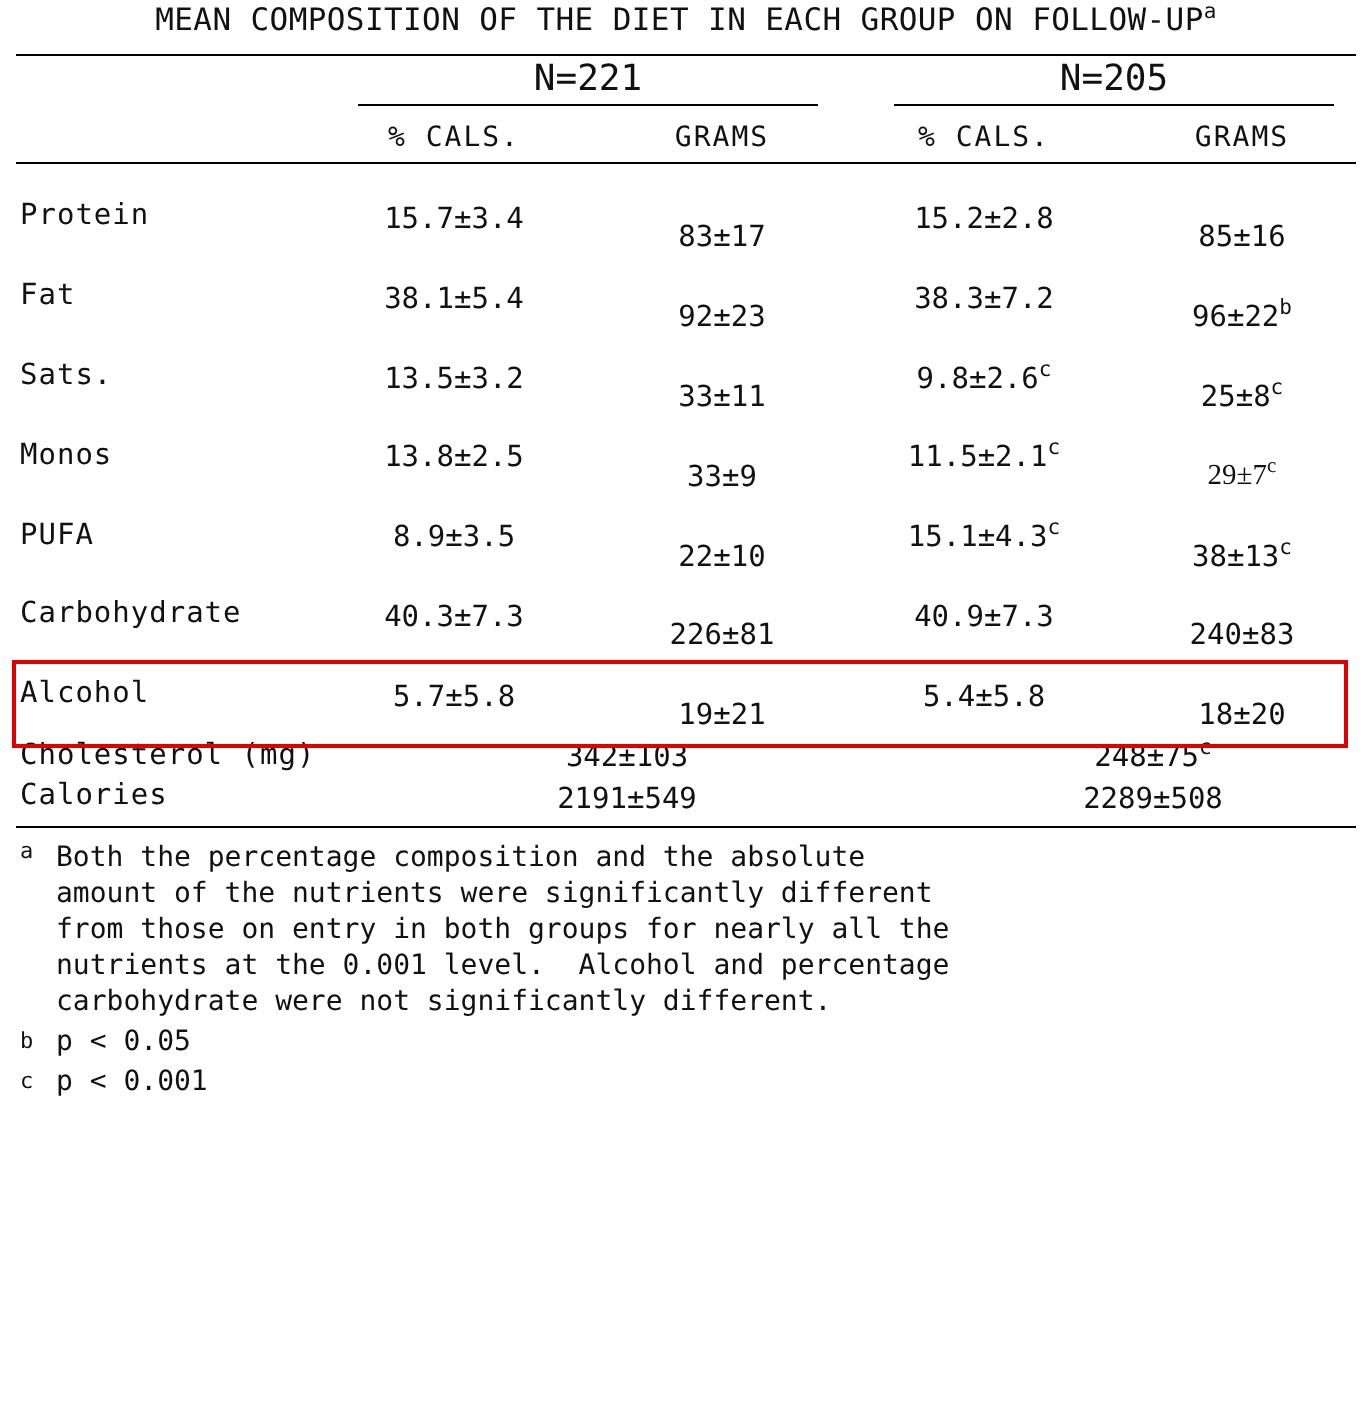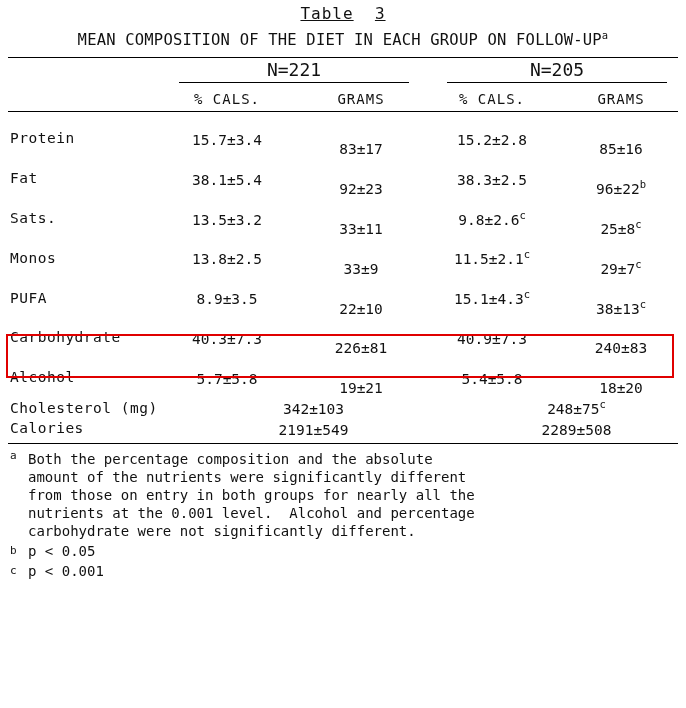--- a/index.html
+++ b/index.html
@@ -127,24 +127,20 @@
   }
   .fn-text {
     white-space: pre-wrap;
   }
 </style>
 </head>
 <body>
 
 <div class="page">
 
-  <div class="table-label">
-    <span class="word">Table</span>
-    <span>&nbsp;</span><span class="num">3</span>
-  </div>
 
   <div class="title">
     <span>MEAN COMPOSITION OF THE DIET IN EACH GROUP ON FOLLOW-UP</span><sup>a</sup>
   </div>
 
   <div class="rule"></div>
 
   <table class="maintable">
     <colgroup>
       <col style="width:160px">
@@ -190,36 +186,36 @@
         <td class="rowlabel">Protein</td>
         <td class="val"><span>15.7±3.4</span><sup class="note"></sup></td>
         <td class="val" style="padding-top:20px;"><span>83±17</span><sup class="note"></sup></td>
         <td class="val"><span>15.2±2.8</span><sup class="note"></sup></td>
         <td class="val" style="padding-top:20px;"><span>85±16</span><sup class="note"></sup></td>
       </tr>
       <tr>
         <td class="rowlabel">Fat</td>
         <td class="val"><span>38.1±5.4</span><sup class="note"></sup></td>
         <td class="val" style="padding-top:20px;"><span>92±23</span><sup class="note"></sup></td>
-        <td class="val"><span>38.3±2.5</span><sup class="note"></sup></td>
+        <td class="val"><span>38.3±7.2</span><sup class="note"></sup></td>
         <td class="val" style="padding-top:20px;"><span>96±22</span><sup class="note">b</sup></td>
       </tr>
       <tr>
         <td class="rowlabel">Sats.</td>
         <td class="val"><span>13.5±3.2</span><sup class="note"></sup></td>
         <td class="val" style="padding-top:20px;"><span>33±11</span><sup class="note"></sup></td>
         <td class="val"><span>9.8±2.6</span><sup class="note">c</sup></td>
         <td class="val" style="padding-top:20px;"><span>25±8</span><sup class="note">c</sup></td>
       </tr>
       <tr>
         <td class="rowlabel">Monos</td>
         <td class="val"><span>13.8±2.5</span><sup class="note"></sup></td>
         <td class="val" style="padding-top:20px;"><span>33±9</span><sup class="note"></sup></td>
         <td class="val"><span>11.5±2.1</span><sup class="note">c</sup></td>
-        <td class="val" style="padding-top:20px;"><span>29±7</span><sup class="note">c</sup></td>
+        <td class="val" style="padding-top:20px;font-family:Liberation Serif, serif;"><span>29±7</span><sup class="note">c</sup></td>
       </tr>
       <tr>
         <td class="rowlabel">PUFA</td>
         <td class="val"><span>8.9±3.5</span><sup class="note"></sup></td>
         <td class="val" style="padding-top:20px;"><span>22±10</span><sup class="note"></sup></td>
         <td class="val"><span>15.1±4.3</span><sup class="note">c</sup></td>
         <td class="val" style="padding-top:20px;"><span>38±13</span><sup class="note">c</sup></td>
       </tr>
       <tr>
         <td class="rowlabel">Carbohydrate</td>

